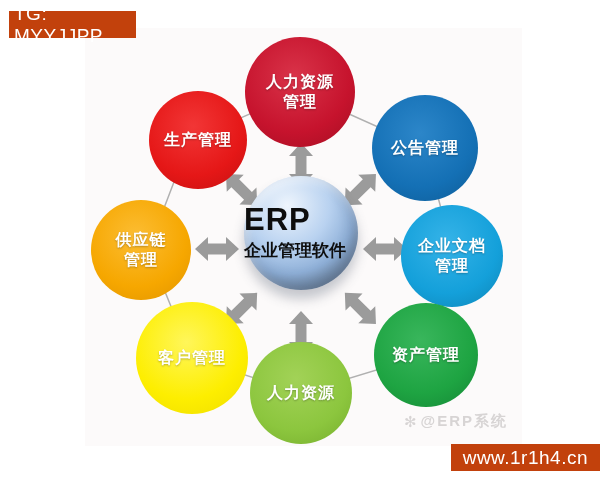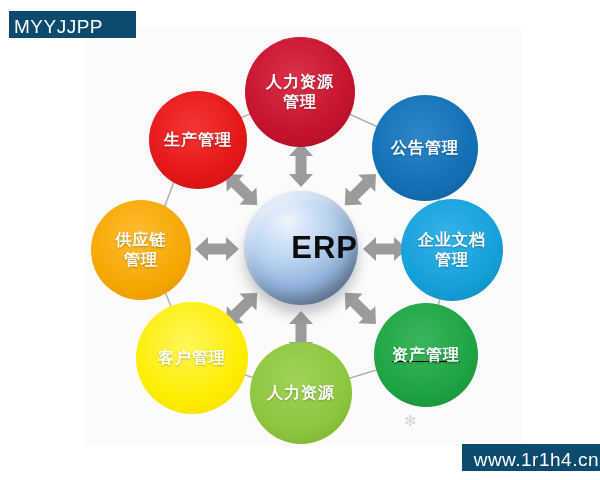--- a/index.html
+++ b/index.html
@@ -17,41 +17,41 @@
   .node{
     position:absolute;border-radius:50%;z-index:2;
     display:flex;align-items:center;justify-content:center;text-align:center;
   }
   .node-label{
     color:#ffffff;font-weight:bold;font-size:16px;line-height:1.25;
     white-space:pre-line;letter-spacing:1px;
     text-shadow:0 1px 2px rgba(0,0,0,.28);
   }
   .sphere{
-    position:absolute;left:244px;top:191px;width:114px;height:114px;border-radius:50%;
-    z-index:3;display:flex;flex-direction:column;align-items:flex-end;justify-content:center;
+    position:absolute;left:244px;top:176px;width:114px;height:114px;border-radius:50%;
+    z-index:3;display:flex;flex-direction:column;align-items:flex-start;justify-content:center;
     background:radial-gradient(circle at 38% 26%, #eef5fd 0%, #b9d2f0 38%, #8fb0d8 62%, #64798f 88%, #45556a 100%);
     box-shadow:0 9px 12px rgba(70,80,100,.30), inset -4px -8px 14px rgba(30,40,60,.25), inset 4px 6px 10px rgba(255,255,255,.55);
   }
   .sphere-title{
     color:#0d0d0d;font-weight:bold;font-size:31px;line-height:1.05;letter-spacing:1px;
   }
   .sphere-subtitle{
     color:#0d0d0d;font-weight:bold;font-size:17px;margin-top:3px;white-space:nowrap;
   }
   .badge{
-    position:absolute;background:#0c4a6e;color:#ffffff;z-index:5;
-    display:flex;align-items:flex-end;
+    position:absolute;background:#c2410c;color:#ffffff;z-index:5;
+    display:flex;align-items:center;
   }
   .badge-tl{
     left:9px;top:11px;width:122px;height:27px;
     font-size:19px;padding-left:5px;letter-spacing:.5px;
   }
   .badge-br{
-    right:0;top:444px;height:27px;padding:0 1px 0 12px;
+    right:0;top:444px;height:27px;padding:0 12px 0 12px;
     font-size:19px;letter-spacing:.5px;
   }
   .wm{
     position:absolute;left:404px;top:412px;z-index:4;
     color:#d7d4d4;font-size:15px;letter-spacing:2px;font-weight:bold;
     display:flex;align-items:center;gap:2px;
   }
 </style>
 </head>
 <body>
@@ -78,51 +78,53 @@
   </svg>
 
   <div>
       <div class="node" style="left: 245px; top: 37px; height: 110px; width: 110px; background: radial-gradient(circle at 45% 36%, rgb(217, 51, 73) 0%, rgb(198, 19, 45) 60%, rgb(163, 14, 34) 100%);">
         <span class="node-label">人力资源
 管理</span>
       </div>
       <div class="node" style="left: 372px; top: 95px; height: 106px; width: 106px; background: radial-gradient(circle at 45% 36%, rgb(44, 134, 201) 0%, rgb(20, 112, 181) 60%, rgb(14, 91, 149) 100%);">
         <span class="node-label">公告管理</span>
       </div>
-      <div class="node" style="left: 401px; top: 199px; height: 102px; width: 102px; background: radial-gradient(circle at 45% 36%, rgb(53, 179, 232) 0%, rgb(20, 160, 218) 60%, rgb(14, 131, 180) 100%);">
+      <div class="node" style="left: 401px; top: 205px; height: 102px; width: 102px; background: radial-gradient(circle at 45% 36%, rgb(53, 179, 232) 0%, rgb(20, 160, 218) 60%, rgb(14, 131, 180) 100%);">
         <span class="node-label">企业文档
 管理</span>
       </div>
-      <div class="node" style="left: 374px; top: 303px; height: 104px; width: 104px; background: radial-gradient(circle at 45% 36%, rgb(57, 182, 92) 0%, rgb(30, 164, 66) 60%, rgb(21, 133, 53) 100%); text-decoration: underline;">
+      <div class="node" style="left: 374px; top: 303px; height: 104px; width: 104px; background: radial-gradient(circle at 45% 36%, rgb(57, 182, 92) 0%, rgb(30, 164, 66) 60%, rgb(21, 133, 53) 100%);">
         <span class="node-label">资产管理</span>
       </div>
       <div class="node" style="left: 250px; top: 342px; height: 102px; width: 102px; background: radial-gradient(circle at 45% 36%, rgb(162, 210, 87) 0%, rgb(140, 198, 62) 60%, rgb(116, 172, 44) 100%);">
         <span class="node-label">人力资源</span>
       </div>
       <div class="node" style="left: 136px; top: 302px; height: 112px; width: 112px; background: radial-gradient(circle at 45% 36%, rgb(255, 246, 90) 0%, rgb(253, 238, 0) 60%, rgb(238, 220, 0) 100%); justify-content: center;">
         <span class="node-label">客户管理</span>
       </div>
       <div class="node" style="left: 91px; top: 200px; height: 100px; width: 100px; background: radial-gradient(circle at 45% 36%, rgb(252, 189, 51) 0%, rgb(246, 167, 0) 60%, rgb(224, 147, 0) 100%);">
         <span class="node-label">供应链
 管理</span>
       </div>
       <div class="node" style="left: 149px; top: 91px; height: 98px; width: 98px; background: radial-gradient(circle at 45% 36%, rgb(242, 54, 54) 0%, rgb(229, 23, 23) 60%, rgb(196, 16, 16) 100%);">
         <span class="node-label">生产管理</span>
       </div>
     </div>
 
   <div class="sphere">
     <div class="sphere-title">ERP</div>
+    <div class="sphere-subtitle">企业管理软件</div>
   </div>
 
 </div>
 
 <div class="badge badge-tl">
   <span>TG: MYYJJPP</span>
 </div>
 
 <div class="wm">
   <span>✻</span>
+  <span>@ERP系统</span>
 </div>
 
 <div class="badge badge-br">
   <span>www.1r1h4.cn</span>
 </div>
 
 </body></html>

